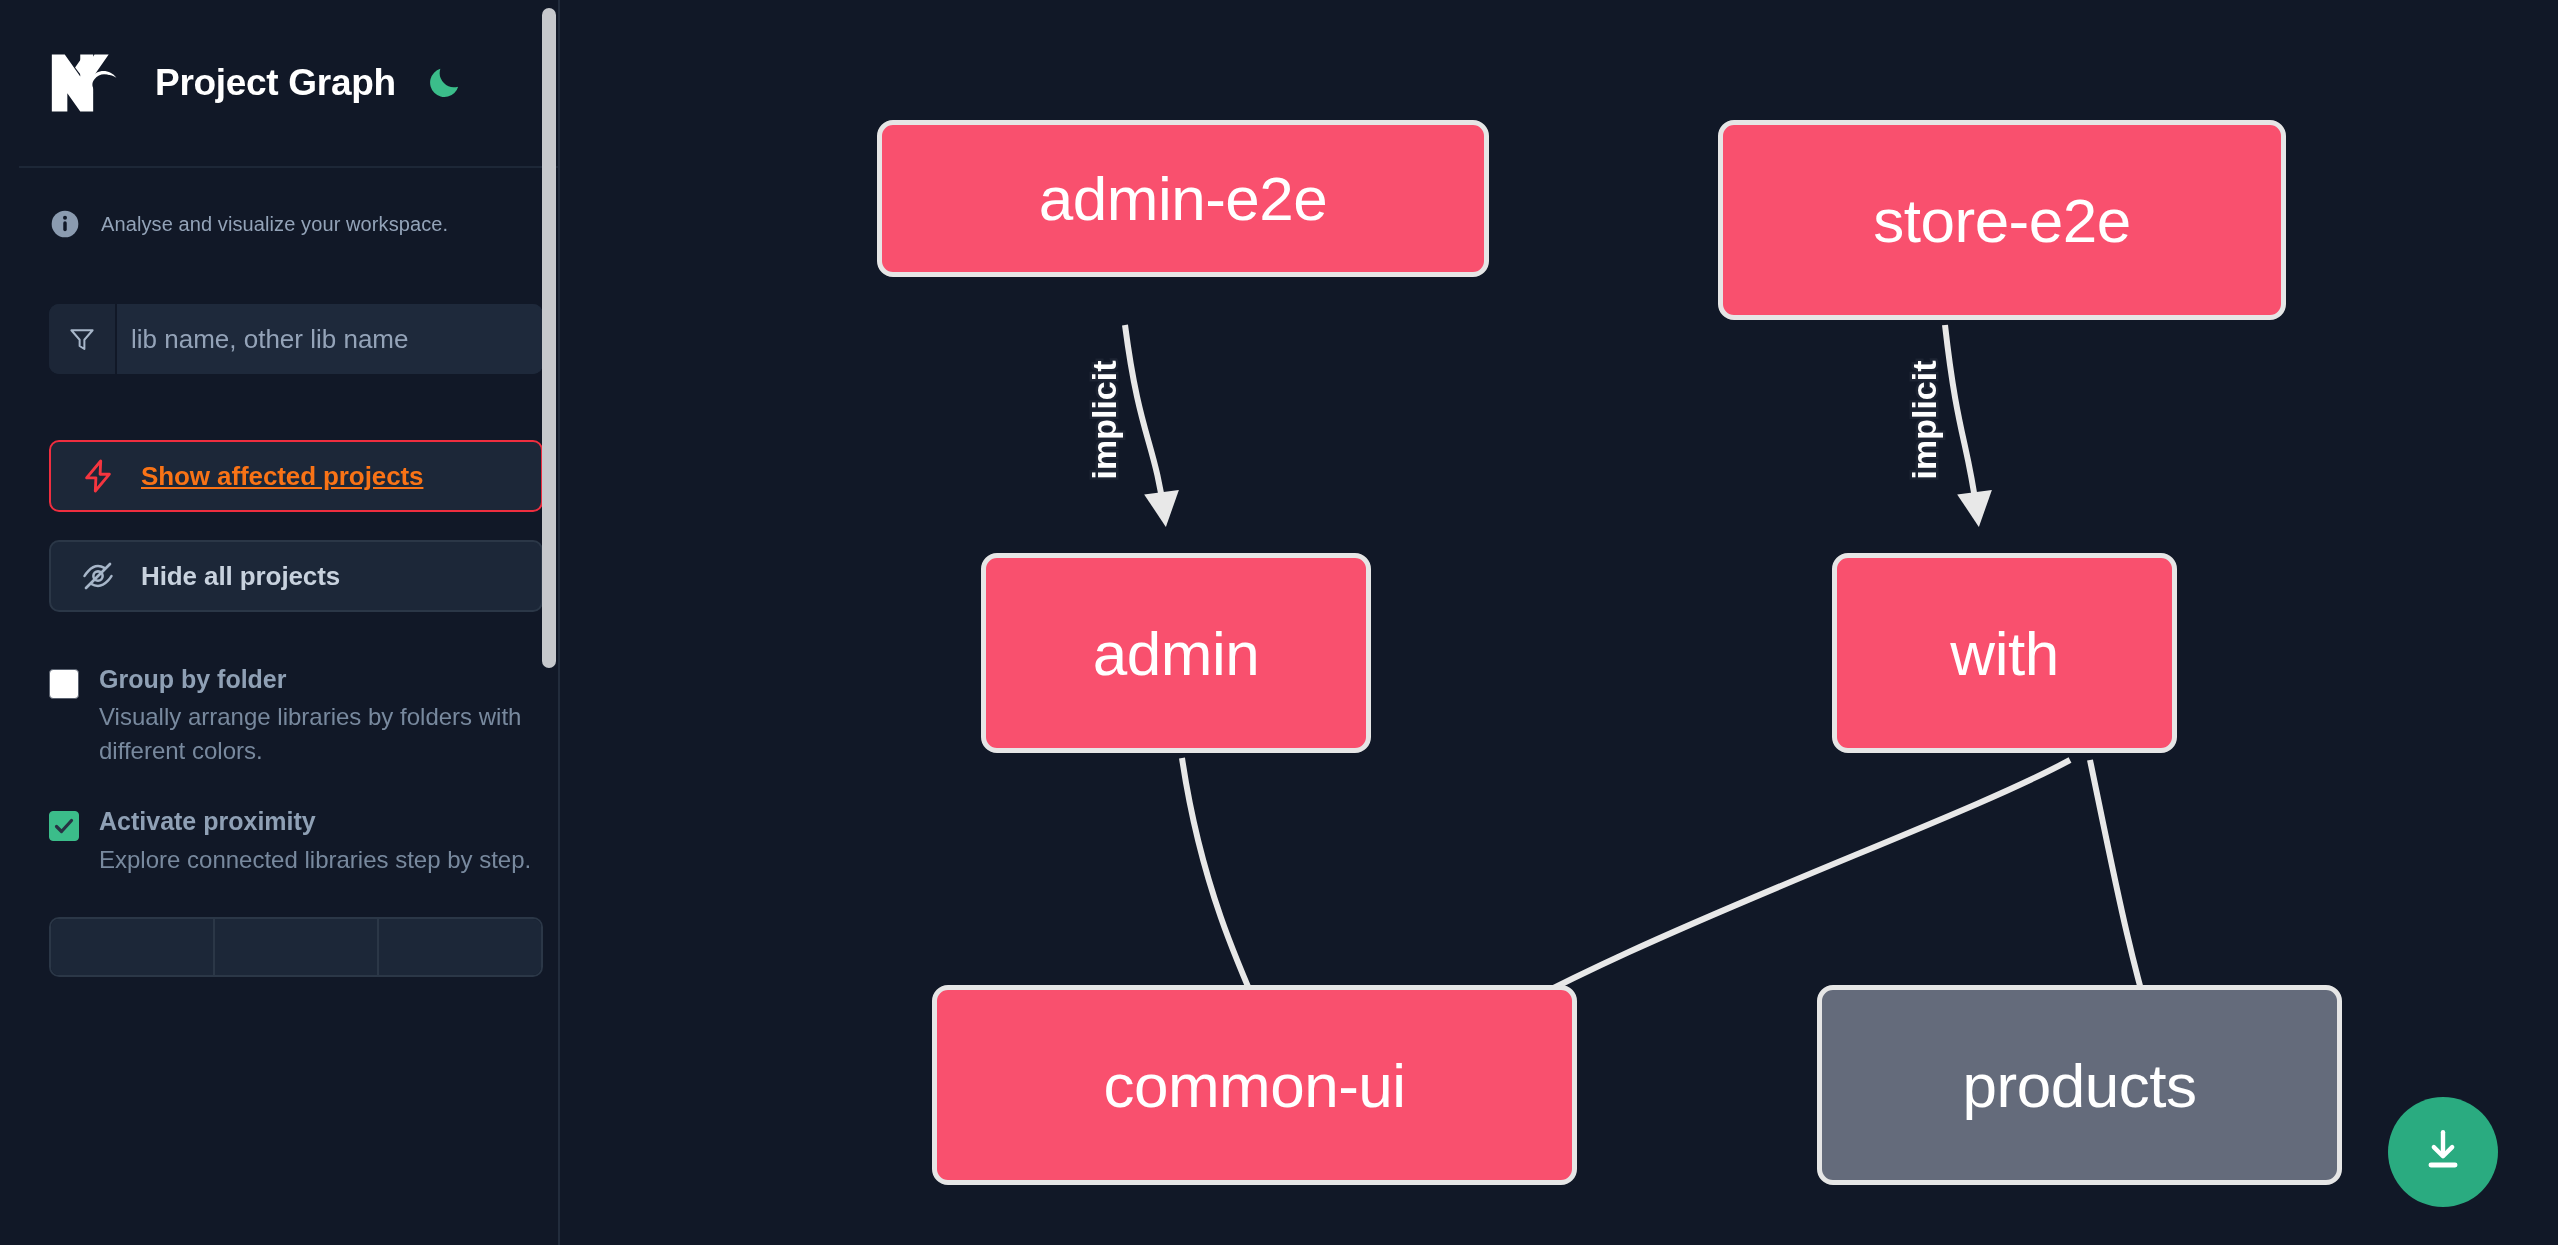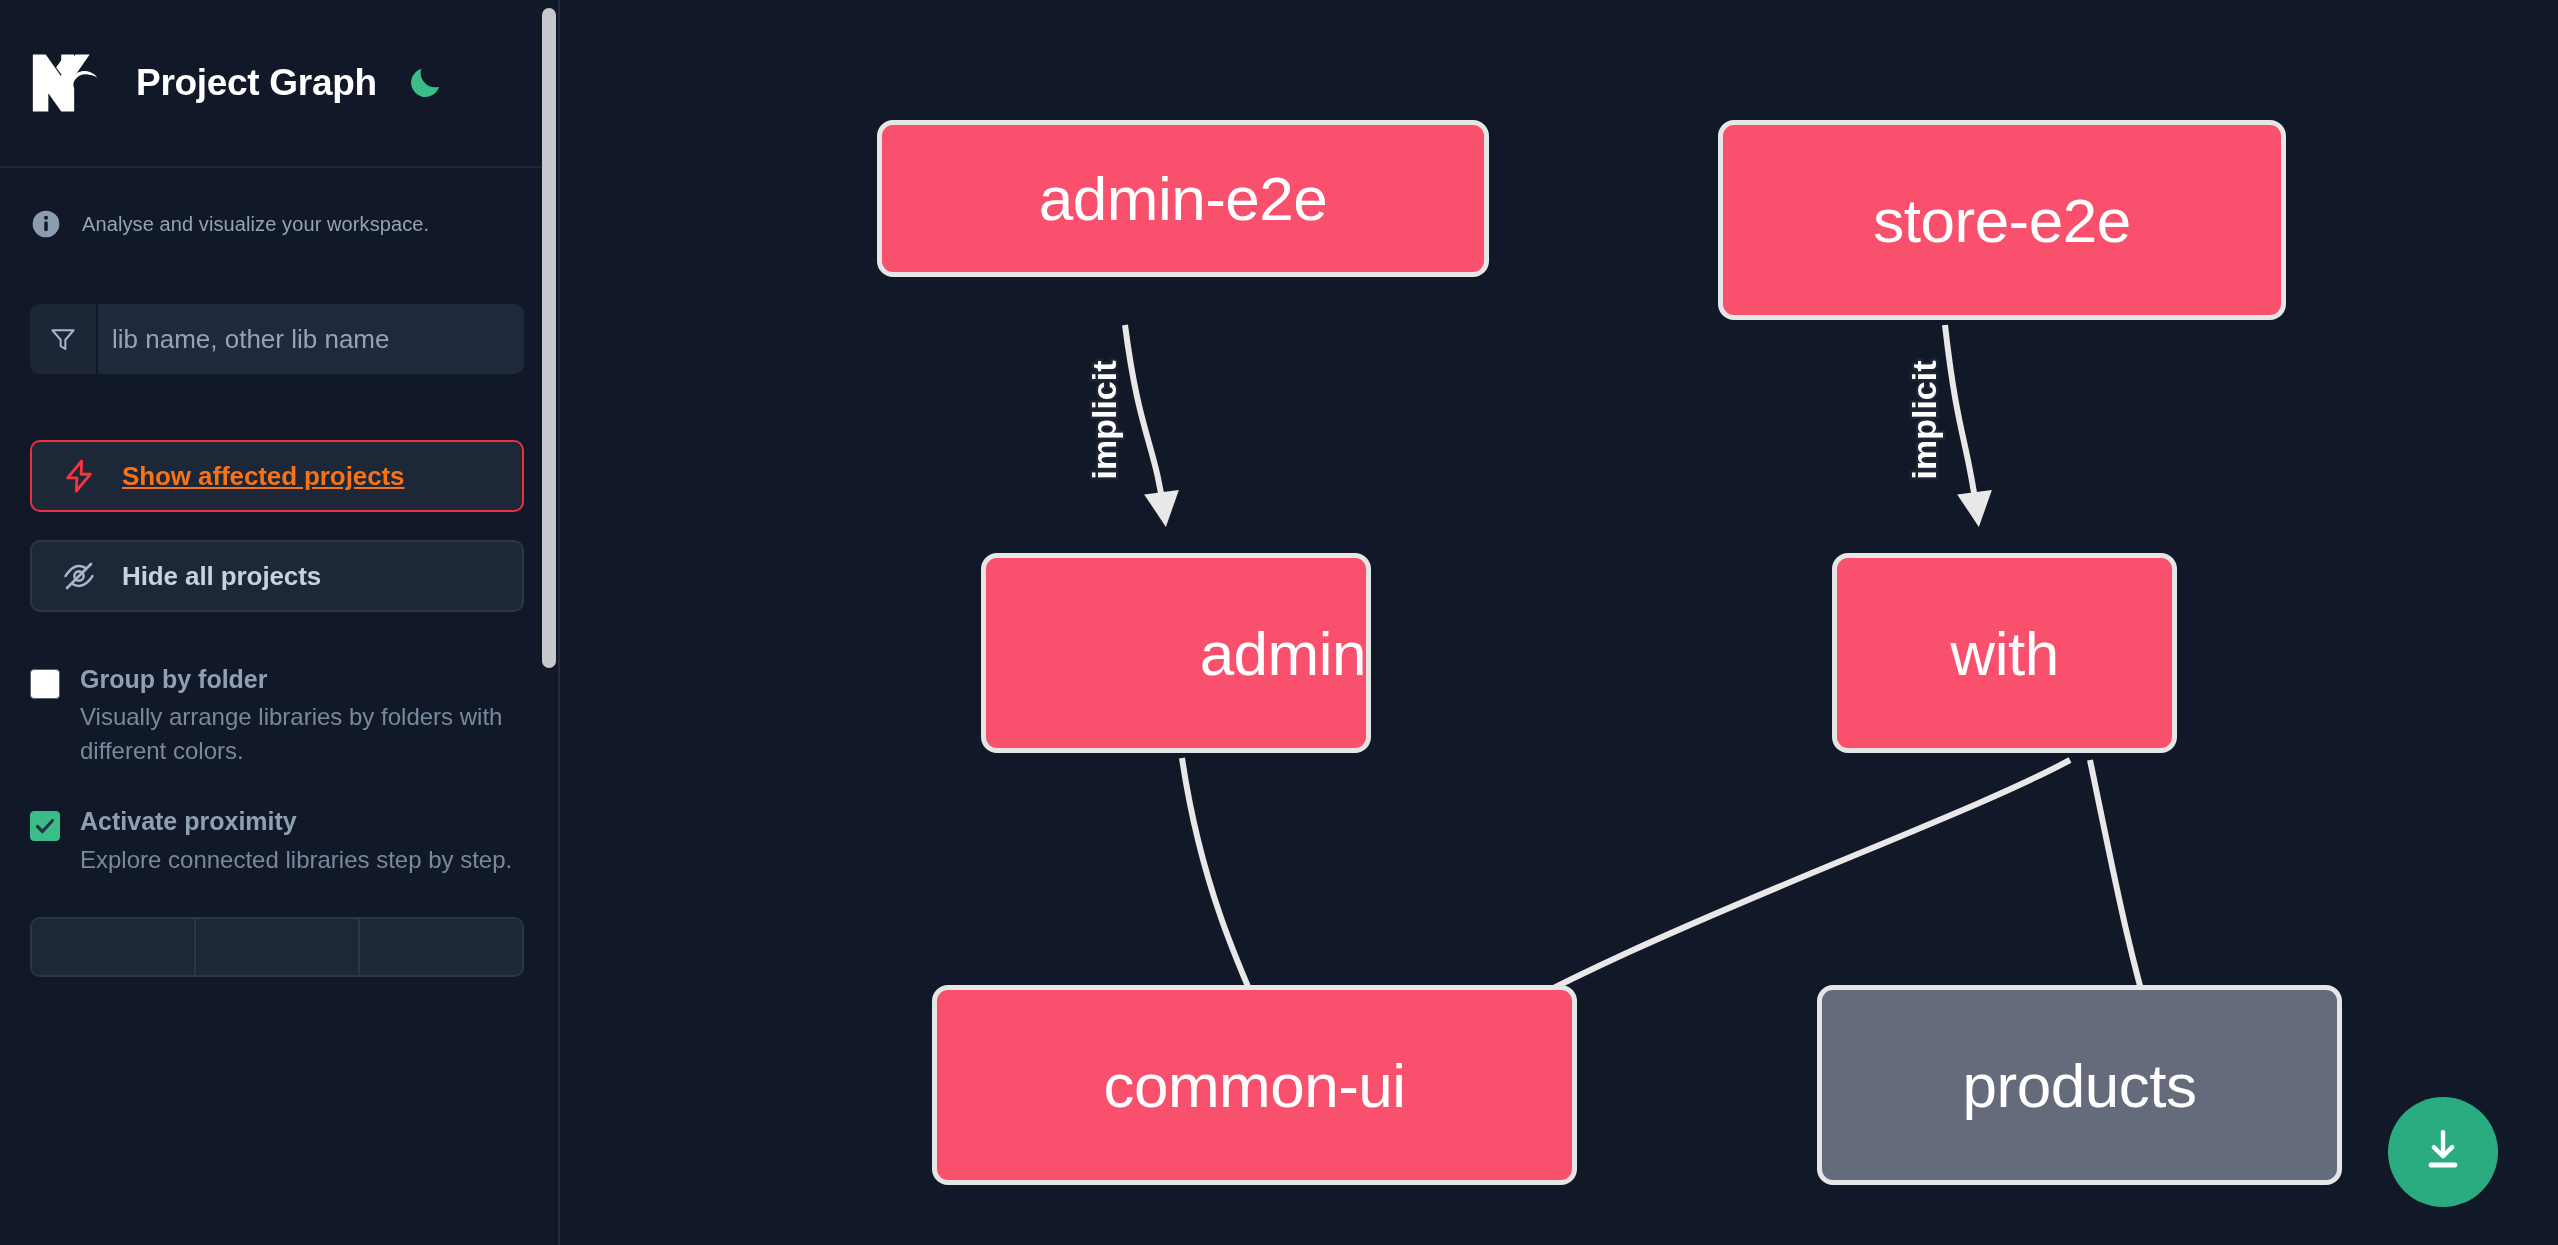--- a/index.html
+++ b/index.html
@@ -16,20 +16,21 @@
     width: 560px; height: 1245px;
     background: #111827;
     position: relative;
     flex: 0 0 560px;
     overflow: hidden;
   }
   #sidebar-scroll {
     width: 560px; height: 961px;
     padding-right: 6px;
     position: relative;
+    margin-left: 19px;
   }
   .sb-header {
     height: 168px;
     display: flex; align-items: center;
     padding-left: 30px;
     border-bottom: 2px solid #1d2737;
   }
   .nx-logo { width: 78px; height: 62px; flex: 0 0 78px; }
   .app-title {
     font-size: 37px; font-weight: 700; color: #ffffff;
@@ -291,21 +292,21 @@
         <text x="1376" y="420" transform="rotate(-90 1376 420)" text-anchor="middle" font-family="Liberation Sans, sans-serif" font-size="34" font-weight="700" fill="#ffffff" stroke="#1d2433" stroke-width="5" paint-order="stroke">implicit</text>
       </g>
     </svg>
 
     <div class="node rose" style="left:317px;top:120px;width:612px;height:157px;">
       <span>admin-e2e</span>
     </div>
     <div class="node rose" style="left:1158px;top:120px;width:568px;height:200px;">
       <span>store-e2e</span>
     </div>
-    <div class="node rose" style="left:421px;top:553px;width:390px;height:200px;justify-content:flex-end;">
+    <div class="node rose" style="left:421px;top:553px;width:390px;height:200px;">
       <span>admin</span>
     </div>
     <div class="node rose" style="left:1272px;top:553px;width:345px;height:200px;">
       <span>with</span>
     </div>
     <div class="node rose" style="left:372px;top:985px;width:645px;height:200px;">
       <span>common-ui</span>
     </div>
     <div class="node gray" style="left:1257px;top:985px;width:525px;height:200px;">
       <span>products</span>

